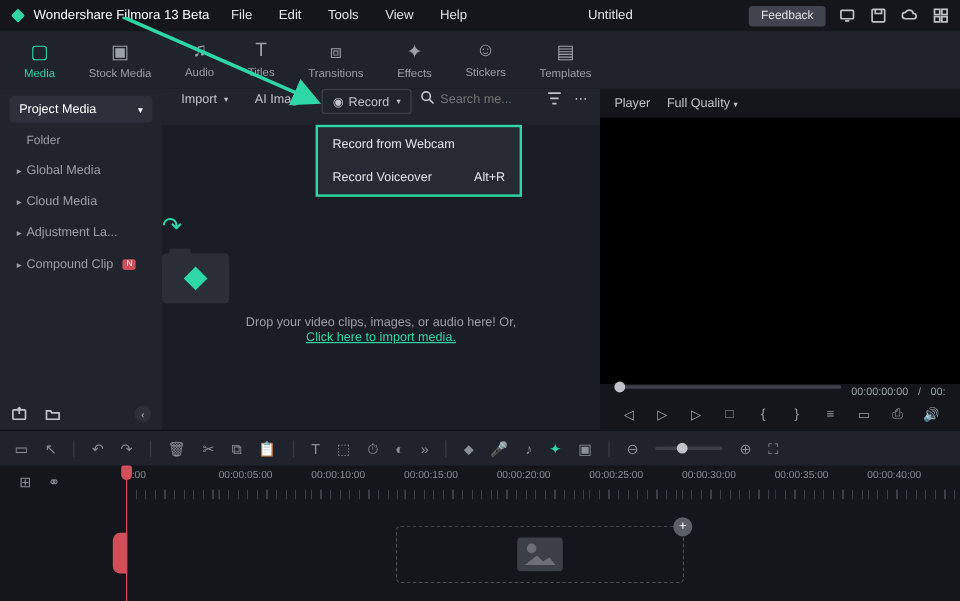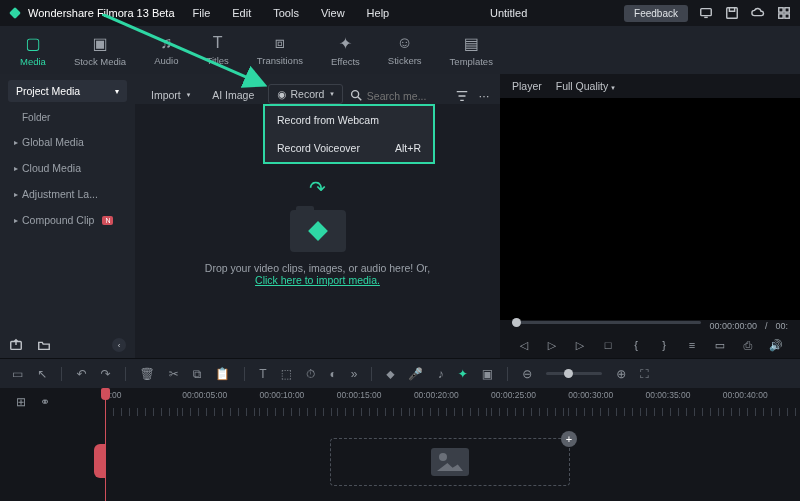--- a/index.html
+++ b/index.html
@@ -21,27 +21,27 @@
 .sidebar { width: 135px; background: #20242c; padding: 6px 8px; }
 .sidebar .hdr { display: flex; align-items: center; justify-content: space-between; background: #2b303a; padding: 5px 8px; border-radius: 3px; font-weight: 400; color: #fff; font-size: 10.5px; }
 .sidebar .sub { padding: 6px 14px; color: #9aa0a8; font-size: 10px; margin-top: 4px; }
 .sidebar .section { display: flex; align-items: center; padding: 7px 6px; color: #9aa0a8; font-size: 10.5px; cursor: pointer; gap: 4px; }
 .section .chev { font-size: 8px; }
 .new-badge { background: #d04f5b; color: #fff; font-size: 7px; padding: 1px 3px; border-radius: 2px; margin-left: 4px; }
 .sidebar-bottom { position: absolute; bottom: 148px; left: 8px; display: flex; align-items: center; gap: 12px; width: 118px; }
 .sidebar-bottom .spacer { flex: 1; }
 .sidebar-bottom .chev-btn { background: #2b303a; width: 14px; height: 14px; border-radius: 7px; display: flex; align-items: center; justify-content: center; font-size: 8px; }
 .content-area { flex: 1; background: #1a1d24; display: flex; flex-direction: column; position: relative; }
-.toolbar { display: flex; align-items: flex-end; height: 30px; background: #20242c; padding: 0 8px; gap: 6px; }
+.toolbar { display: flex; align-items: flex-start; height: 30px; background: #20242c; padding: 0 8px; gap: 6px; }
 .tool-btn { display: flex; align-items: center; gap: 4px; padding: 3px 8px; color: #c0c4c9; font-size: 10.5px; cursor: pointer; border-radius: 3px; }
 .tool-btn.record { border: 1px solid #3a3f48; }
 .tool-btn .dd { font-size: 7px; margin-left: 2px; }
 .search-wrap { display: flex; align-items: center; gap: 4px; flex: 1; }
 .search-input { background: transparent; border: none; color: #c0c4c9; font-size: 10.5px; outline: none; width: 80px; }
-.dropzone { flex: 1; display: flex; flex-direction: column; align-items: center; justify-content: center; gap: 10px; }
+.dropzone { flex: 1; display: flex; flex-direction: column; justify-content: center; gap: 10px; }
 .dropzone .arrow-dn { color: #2ed7a4; font-size: 20px; }
 .folder-graphic { width: 56px; height: 42px; background: #2a2f37; border-radius: 4px; display: flex; align-items: center; justify-content: center; position: relative; }
 .folder-graphic::before { content: ''; position: absolute; top: -4px; left: 6px; width: 18px; height: 6px; background: #2a2f37; border-radius: 2px 2px 0 0; }
 .folder-diamond { width: 14px; height: 14px; background: #2ed7a4; transform: rotate(45deg); }
 .drop-text { text-align: center; color: #9aa0a8; font-size: 10.5px; }
 .drop-link { color: #2ed7a4; text-decoration: underline; cursor: pointer; }
 .record-menu { position: absolute; top: 30px; left: 128px; width: 172px; background: #262a32; border: 2px solid #2ed7a4; z-index: 50; }
 .record-menu .mi { padding: 8px 12px; font-size: 10.5px; color: #e0e3e7; cursor: pointer; display: flex; justify-content: space-between; }
 .arrow-annotation { position: absolute; top: 14px; left: 102px; width: 170px; height: 78px; z-index: 60; pointer-events: none; }
 .player-panel { width: 300px; background: #14161b; display: flex; flex-direction: column; }

